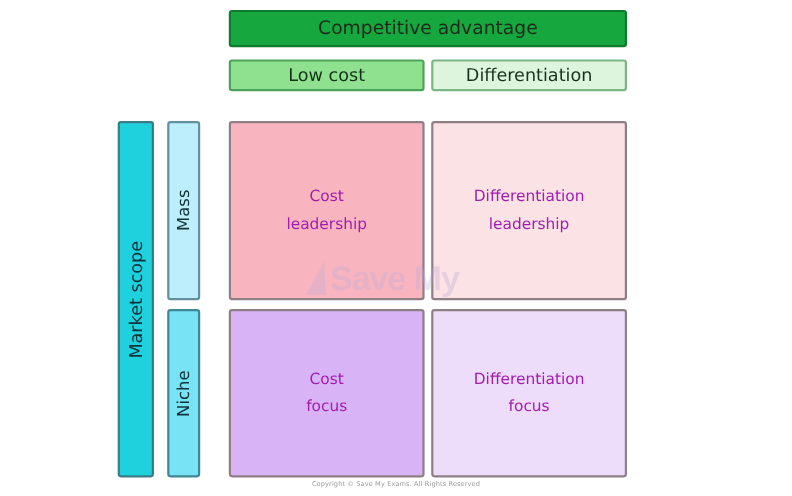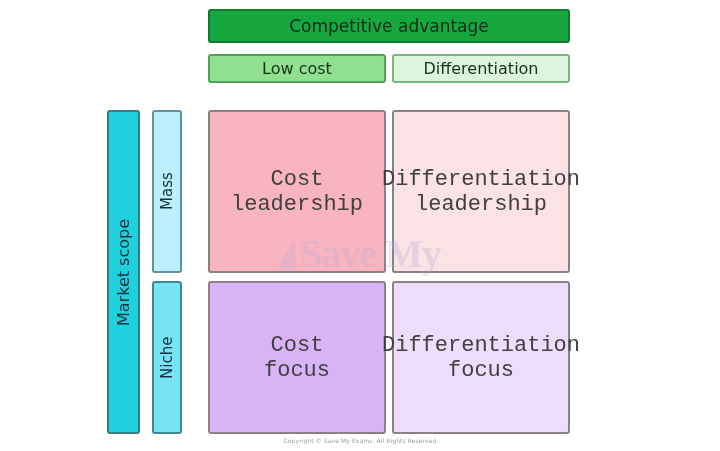--- a/index.html
+++ b/index.html
@@ -25,23 +25,23 @@
   .watermark {
     position: absolute;
     left: 300px;
     top: 232px;
     width: 240px;
     height: 96px;
     pointer-events: none;
     z-index: 5;
   }
   .wm-text {
-    font-family: Liberation Serif, serif;
+    font-family: Liberation Sans, sans-serif;
     font-weight: bold;
-    font-size: 40px;
+    font-size: 31px;
     letter-spacing: -1px;
     line-height: 44px;
     color: #b9a8d8;
     opacity: 0.30;
   }
   .wm-line2 { margin-left: -22px; }
   .wm-tick {
     position: absolute;
     left: -18px;
     top: 6px;
@@ -118,25 +118,24 @@
     background: #77e3f4;
     border-color: #3f8794;
     color: #12323a;
     font-size: 15px;
     z-index: 3;
   }
 
   
   .quad {
     border-color: #8e7f87;
-    color: #404040;
-    font-size: 22px;
+    color: #a21caf;
+    font-size: 14px;
     line-height: 25px;
     z-index: 4;
-    font-family: Liberation Mono, monospace;
   }
   #quad-cost-leadership {
     left: 208px; top: 110px; width: 178px; height: 163px;
     background: #f8b5bf;
   }
   #quad-diff-leadership {
     left: 392px; top: 110px; width: 178px; height: 163px;
     background: #fbe2e4;
   }
   #quad-cost-focus {

